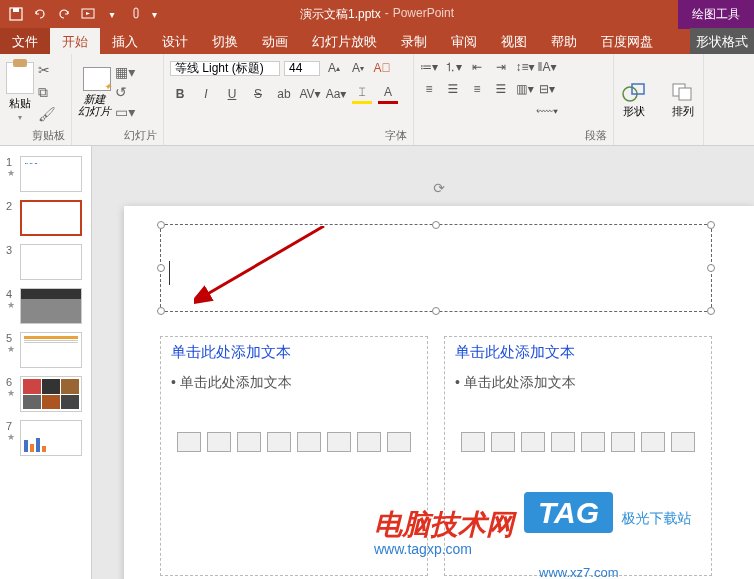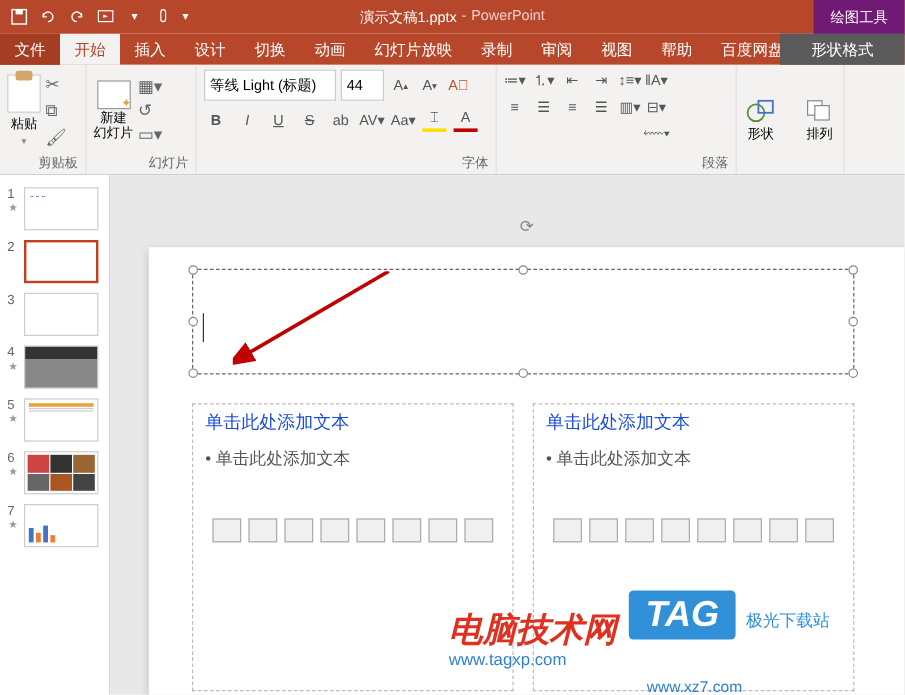--- a/index.html
+++ b/index.html
@@ -11,46 +11,46 @@
 .qat .icon { width: 16px; height: 16px; display: flex; align-items: center; justify-content: center; }
 .title-center { position: absolute; left: 50%; transform: translateX(-50%); display: flex; gap: 4px; }
 .title-center .dim { color: #f0d0c8; }
 .tool-tab { position: absolute; right: 0; top: 0; background: #701a75; color: #fff; padding: 6px 14px; font-size: 12px; }
 
 
 .ribbon-tabs { background: #b7472a; height: 26px; display: flex; align-items: stretch; }
 .tab { color: #fff; font-size: 13px; padding: 5px 12px; cursor: pointer; }
 .tab.active { background: #f3f2f1; color: #b7472a; }
 .tab.file { background: #a53d22; }
-.tool-format { position: absolute; right: 0; top: 28px; background: #5a5a5a; color: #fff; padding: 5px 26px; font-size: 13px; height: 26px; }
+.tool-format { position: absolute; right: 0; top: 28px; background: #5a5a5a; color: #fff; padding: 5px 6px; font-size: 13px; height: 26px; }
 
 
 .ribbon { background: #f3f2f1; height: 92px; border-bottom: 1px solid #d0d0d0; display: flex; }
 .group { border-right: 1px solid #e0e0e0; padding: 4px 6px 2px 6px; display: flex; flex-direction: column; justify-content: space-between; }
 .group-label { text-align: right; font-size: 11px; color: #666; padding-top: 2px; position: relative; }
 .group-body { flex: 1; display: flex; align-items: center; gap: 4px; }
 
 
 .paste-btn { display: flex; flex-direction: column; align-items: center; gap: 2px; }
 .paste-icon { width: 28px; height: 32px; background: #fff; border: 1px solid #ccc; position: relative; }
 .paste-icon::before { content: ""; position: absolute; top: -4px; left: 6px; width: 14px; height: 8px; background: #d4a56b; border-radius: 2px; }
 .paste-label { font-size: 11px; }
 .clip-side { display: flex; flex-direction: column; gap: 6px; }
 .small-icon { width: 16px; height: 16px; font-size: 14px; color: #666; }
 
 
-.newslide-btn { display: flex; flex-direction: column; align-items: center; }
+.newslide-btn { display: flex; flex-direction: column; align-items: flex-end; font-style: italic; }
 .newslide-icon { width: 28px; height: 24px; border: 1px solid #999; background: #fff; position: relative; }
 .newslide-icon::after { content: "✦"; position: absolute; bottom: -2px; right: -2px; color: #e8a33d; font-size: 10px; }
 .newslide-label { font-size: 11px; text-align: center; line-height: 1.1; margin-top: 2px; }
 .slides-side { display: flex; flex-direction: column; gap: 4px; }
 
 
 .font-group .row1 { display: flex; gap: 4px; align-items: center; margin-bottom: 6px; }
-.font-select { border: 1px solid #ccc; background: #fff; font-size: 12px; padding: 2px 4px; height: 26px; }
+.font-select { border: 1px solid #ccc; background: #fff; font-size: 12px; padding: 2px 4px; height: 15px; }
 .font-name { width: 110px; }
 .font-size { width: 36px; }
 .font-btn { width: 20px; height: 20px; display: flex; align-items: center; justify-content: center; font-size: 12px; color: #555; }
 .font-group .row2 { display: flex; gap: 6px; align-items: center; }
 .bold { font-weight: bold; }
 .italic { font-style: italic; }
 .underline { text-decoration: underline; }
 .strike { text-decoration: line-through; }
 .color-bar { border-bottom: 3px solid; padding-bottom: 1px; }
 

